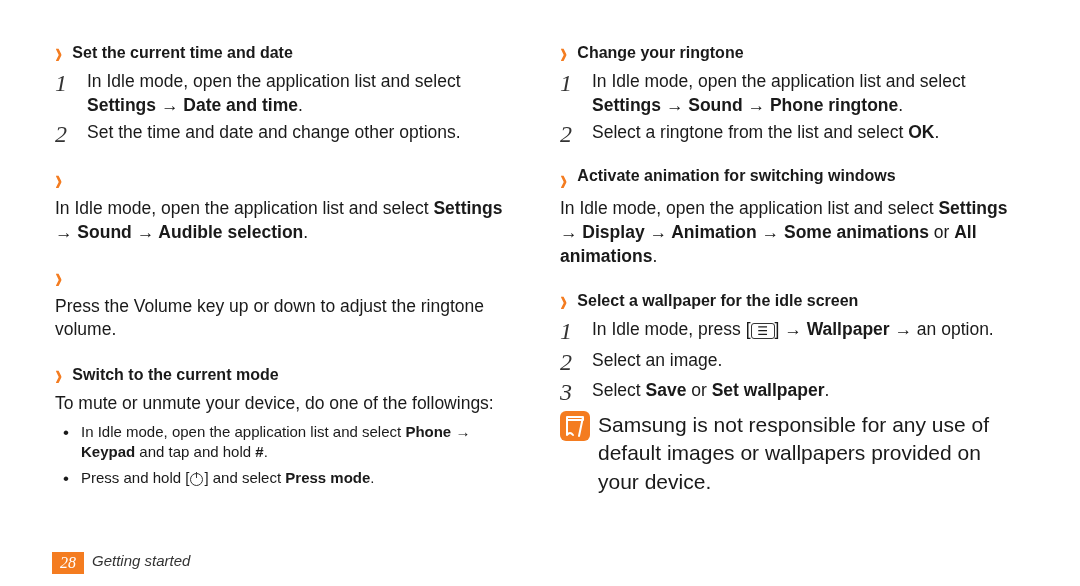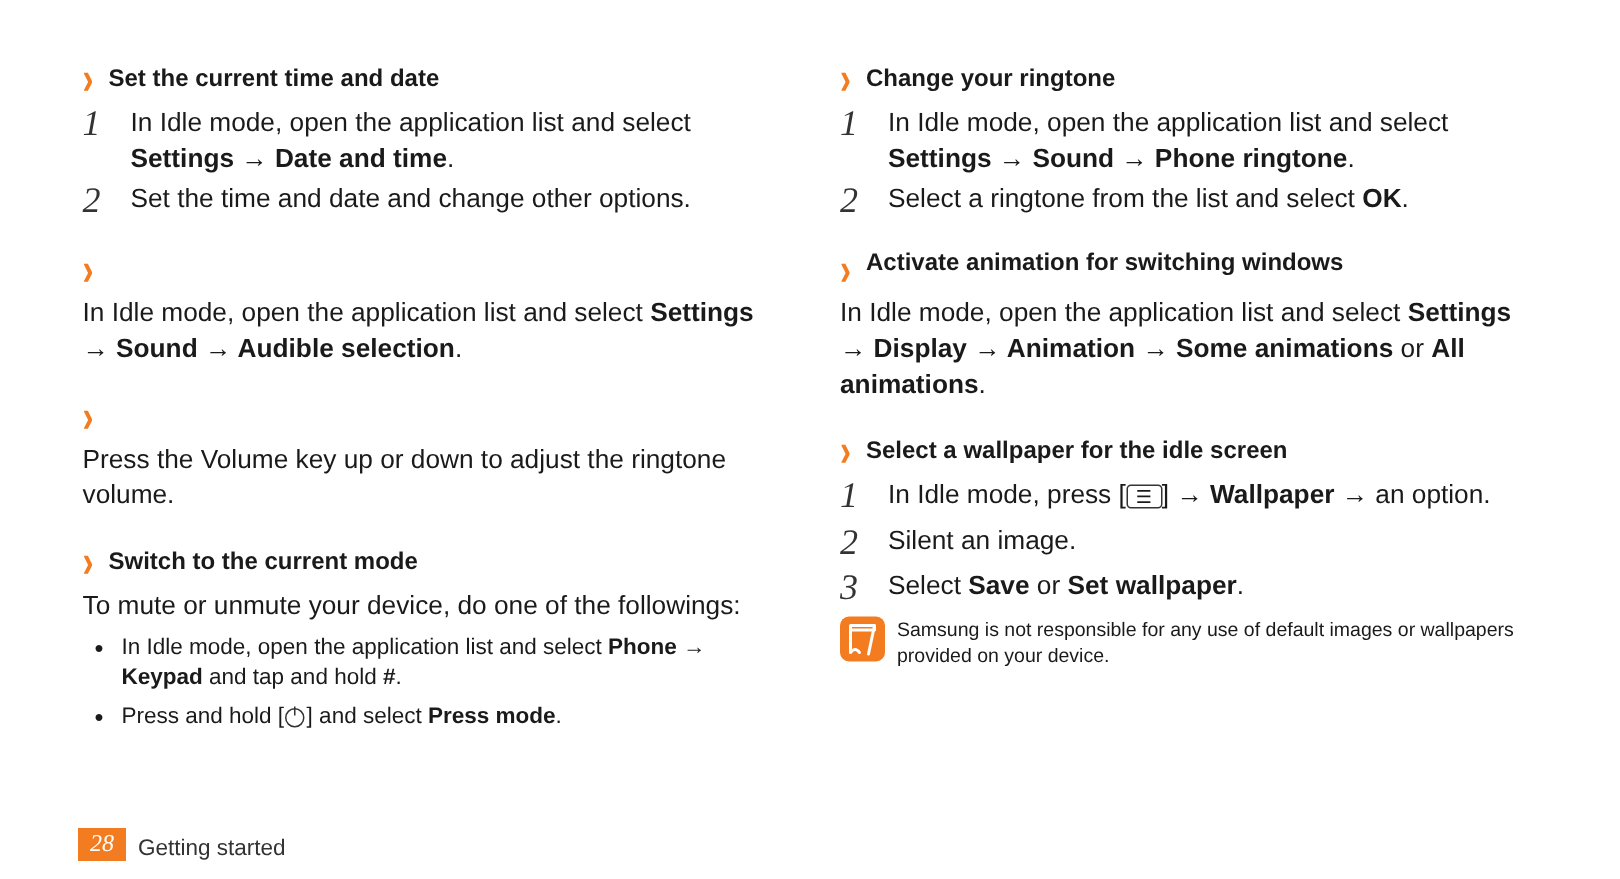--- a/index.html
+++ b/index.html
@@ -103,40 +103,41 @@
     background: #f47c20;
     position: relative;
     margin-right: 8px;
   }
   .note-icon svg {
     position: absolute;
     top: 3px; left: 3px;
     width: 24px; height: 24px;
   }
   .note-text {
-    font-size: 13px;
+    font-size: 21px;
     line-height: 1.35;
   }
   .footer {
     position: absolute;
     left: 52px;
     bottom: 12px;
     display: flex;
-    align-items: flex-end;
+    align-items: flex-start;
   }
   .page-badge {
     background: #f47c20;
     color: #fff;
     font-style: italic;
     font-family: "Times New Roman", Georgia, serif;
     font-size: 16px;
     padding: 2px 8px;
     margin-right: 8px;
   }
   .footer-text {
+    font-style: italic;
     font-size: 15px;
     color: #333;
   }
   .icon-inline {
     display: inline-block;
     width: 22px;
     border: 1px solid #333;
     border-radius: 3px;
     text-align: center;
     font-size: 12px;
@@ -245,21 +246,21 @@
       <span class="heading-txt">Select a wallpaper for the idle screen</span>
     </div>
     <div class="step-row">
       <div class="step-num">1</div>
       <div class="step-text">
         <span>In Idle mode, press [</span><span class="icon-inline">☰</span><span>] → </span><span class="b">Wallpaper</span><span> → an option.</span>
       </div>
     </div>
     <div class="step-row">
       <div class="step-num">2</div>
-      <div class="step-text">Silent an image.</div>
+      <div class="step-text">Select an image.</div>
     </div>
     <div class="step-row">
       <div class="step-num">3</div>
       <div class="step-text">
         <span>Select </span><span class="b">Save</span><span> or </span><span class="b">Set wallpaper</span><span>.</span>
       </div>
     </div>
 
     <div class="note-row">
       <div class="note-icon">

